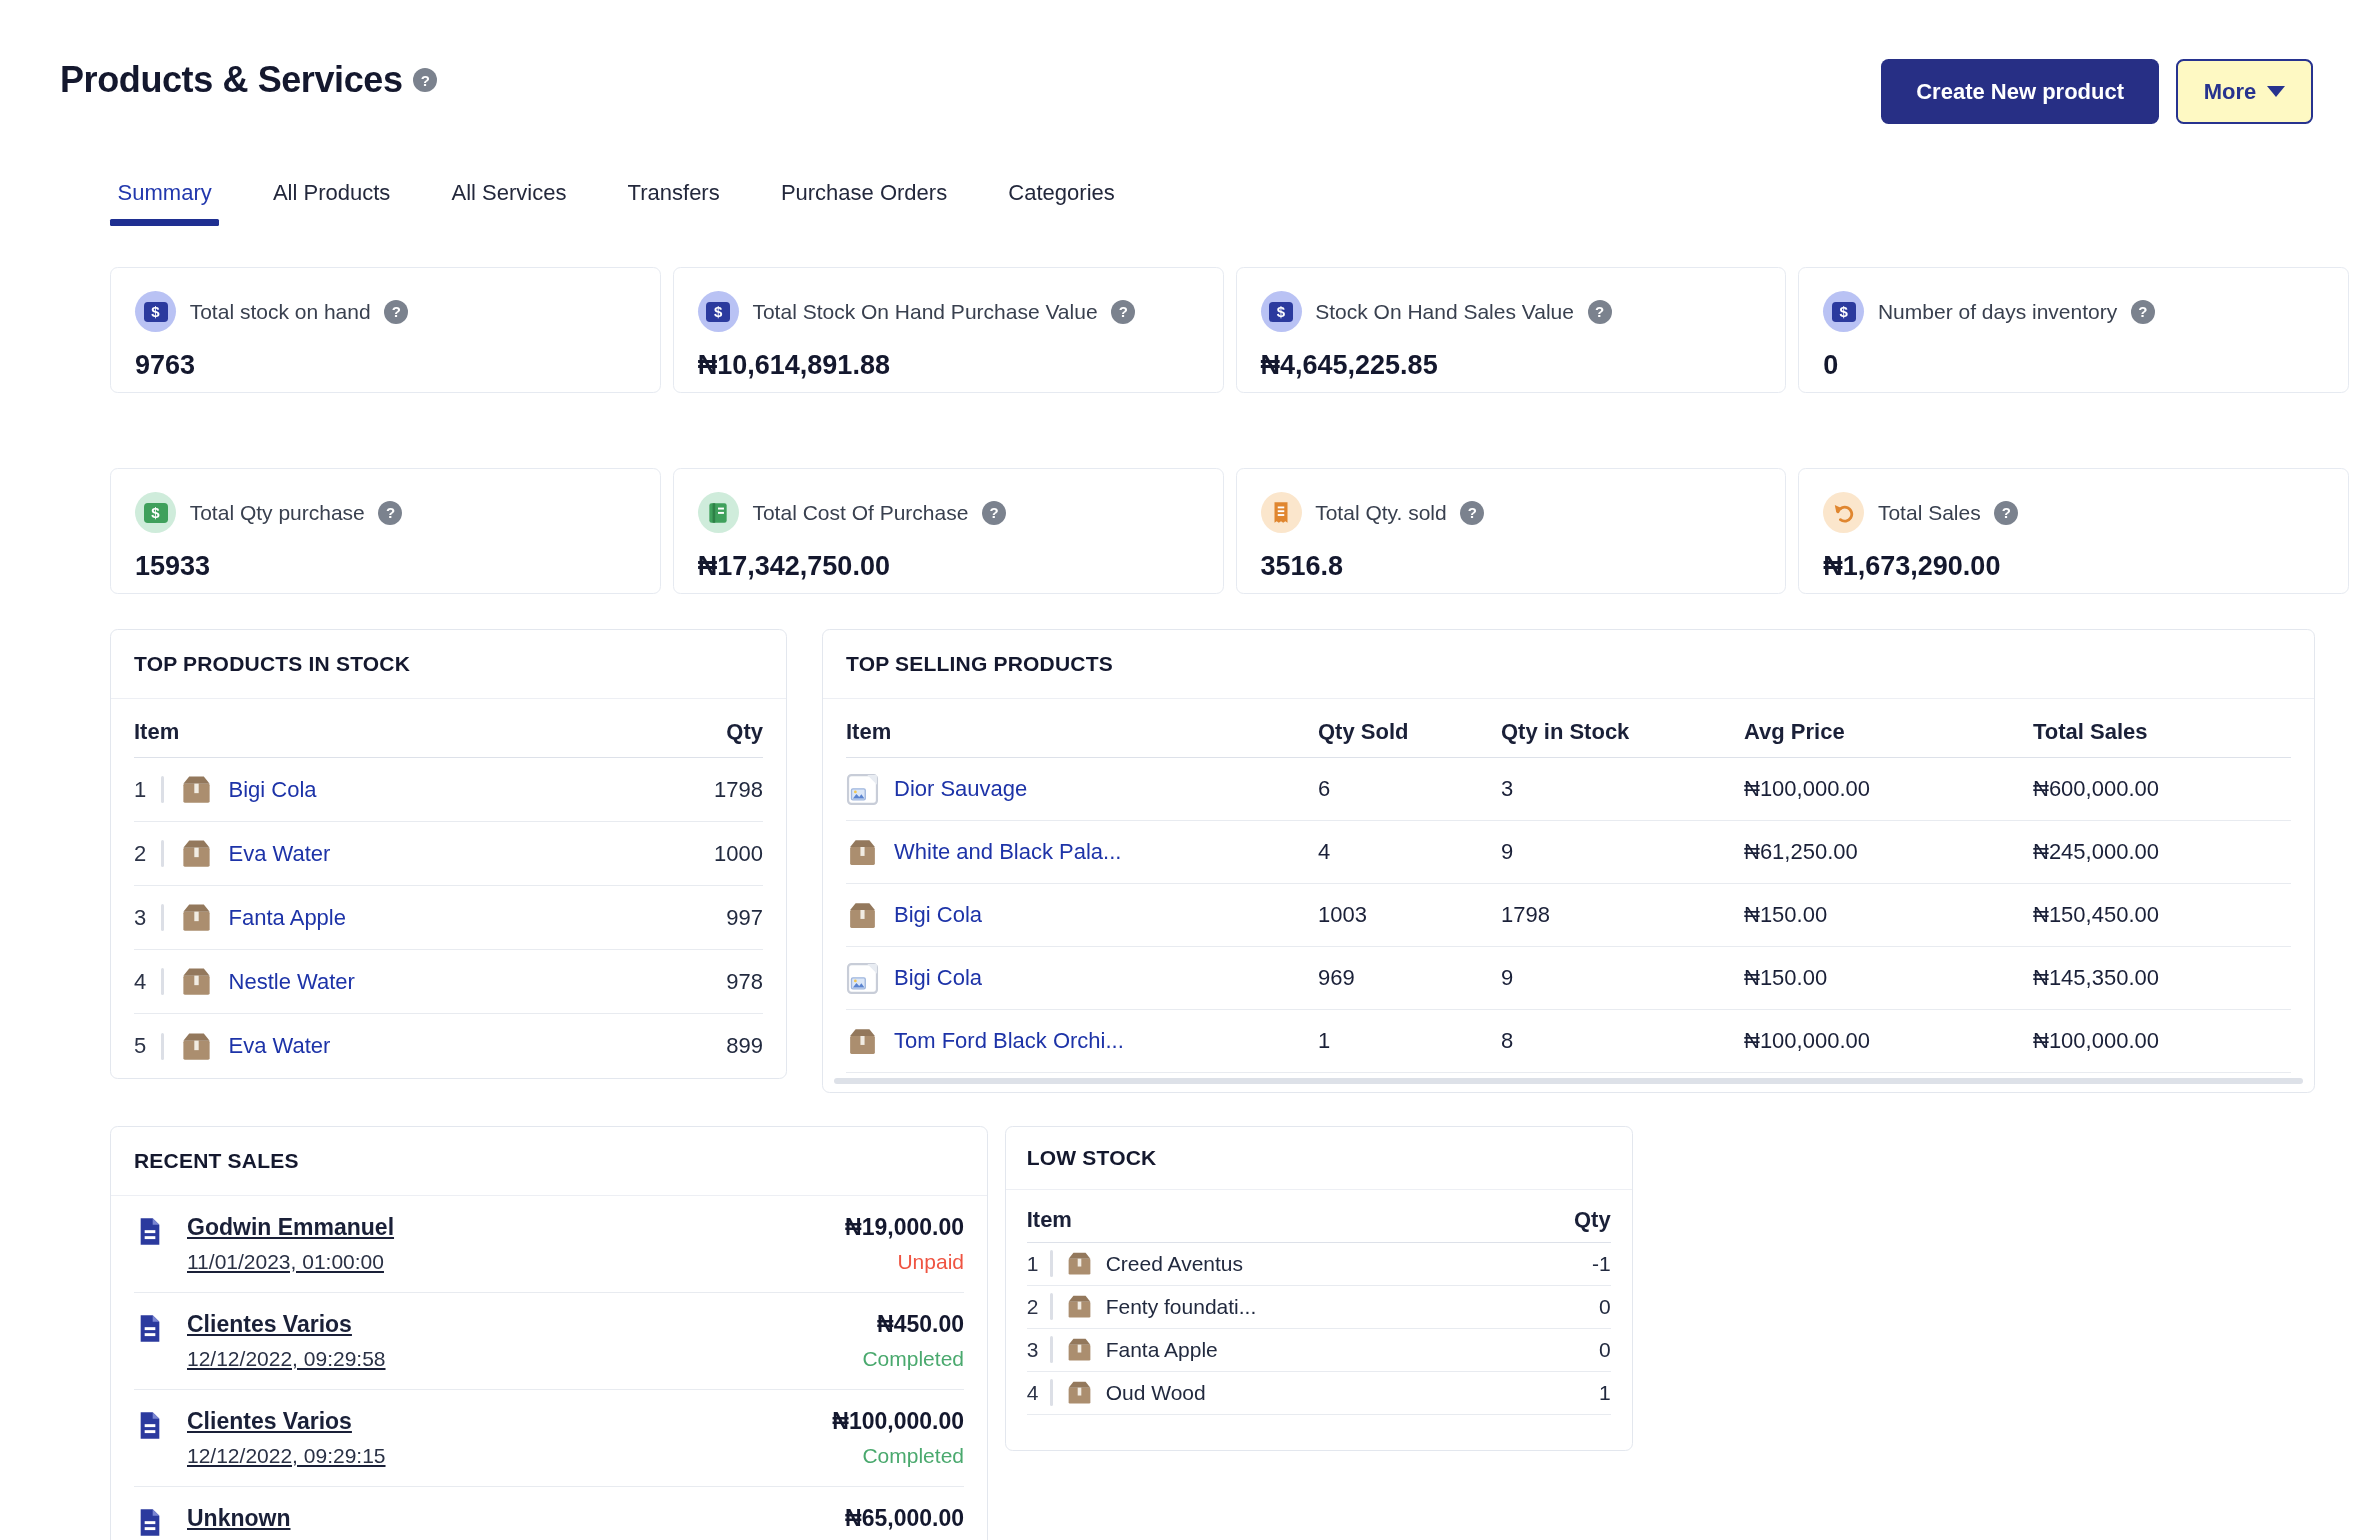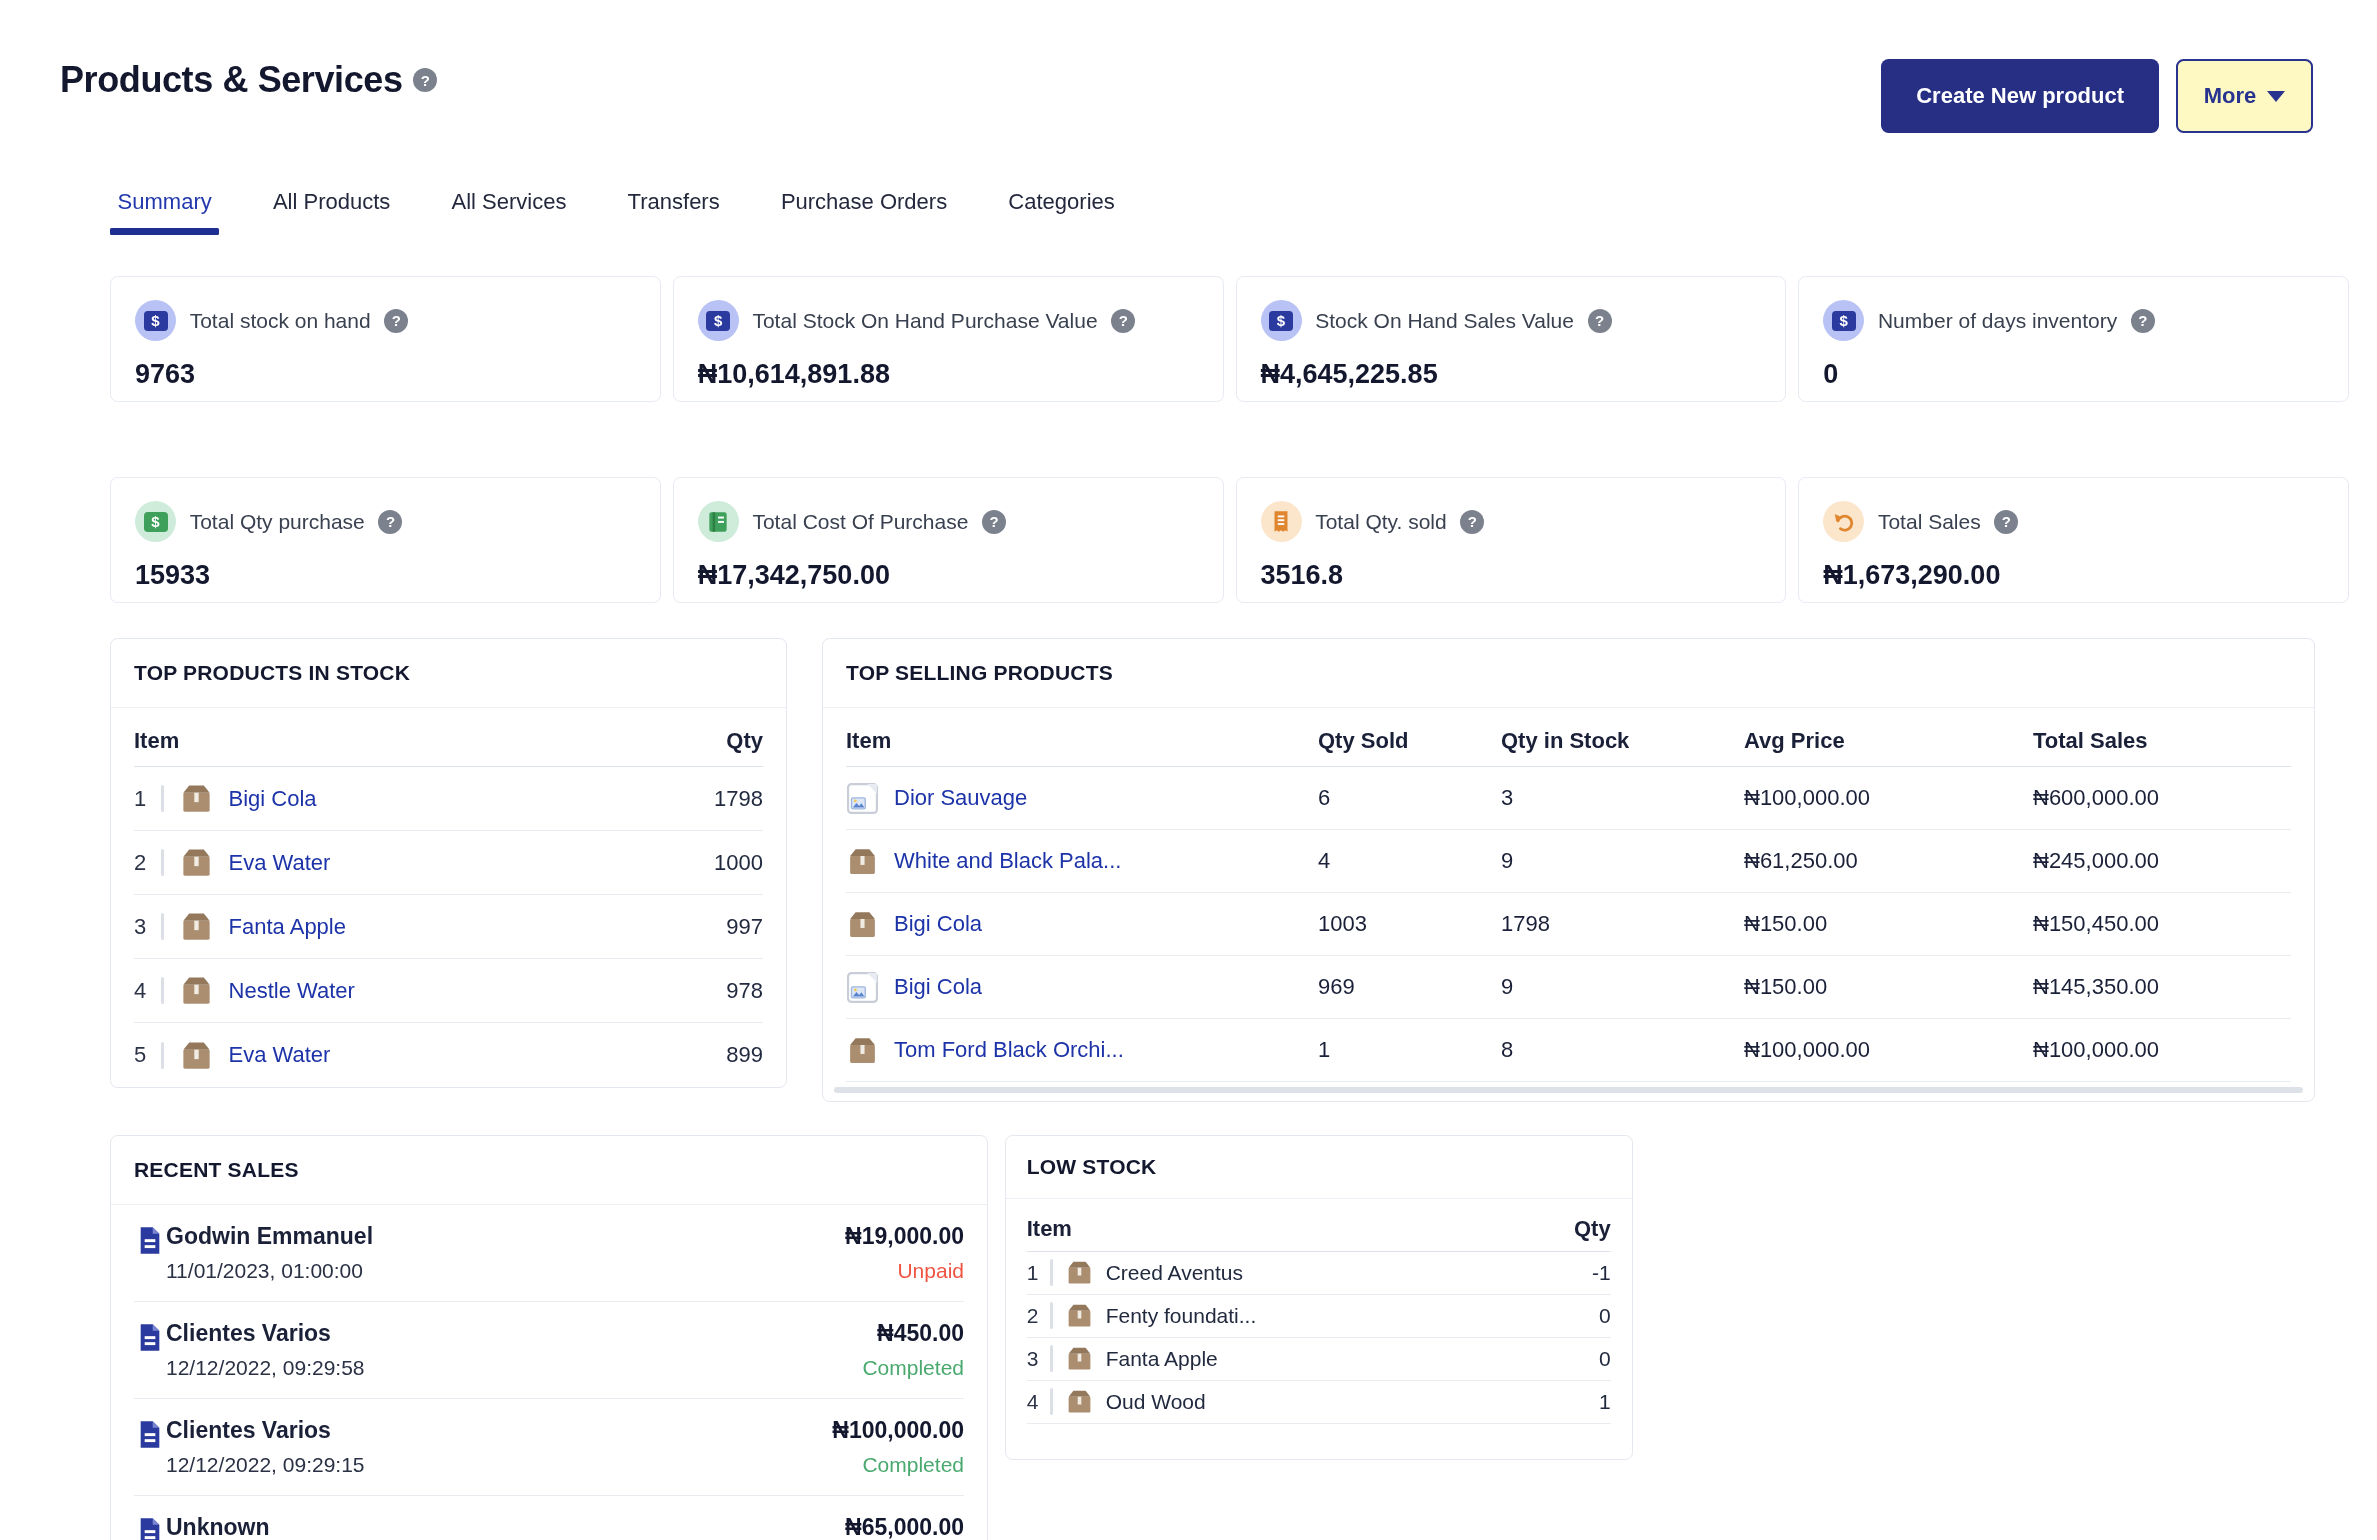--- a/index.html
+++ b/index.html
@@ -14,21 +14,21 @@
   
   .hdr { display:flex; justify-content:space-between; align-items:flex-start;
          margin-left:60px; margin-right:64px; }
   .title-wrap { display:flex; align-items:center; gap:10.7px; }
   .page-title { font-size:36px; font-weight:700; color:#14182e; letter-spacing:-0.4px; }
   .help { display:inline-flex; width:24px; height:24px; border-radius:50%;
           background:#7b828e; color:#ffffff; font-size:15px; font-weight:700;
           align-items:center; justify-content:center; flex:0 0 auto; }
   .hdr-actions { display:flex; gap:16.7px; }
   .btn { font-family:inherit; font-size:22px; font-weight:700; border-radius:7.6px;
-         height:74px; cursor:pointer; }
+         height:65px; cursor:pointer; }
   .btn-primary { background:#272f85; color:#ffffff; border:none; padding:0 35px; }
   .btn-outline { background:#fef9c3; color:#27338f; border:2.3px solid #27338f;
                  padding:0 26px; display:flex; align-items:center; gap:10.7px; }
   .chev { width:0; height:0; border-left:9px solid transparent; border-right:9px solid transparent;
           border-top:11.4px solid #27338f; display:inline-block; }
 
   
   .tabs { display:flex; gap:46px; margin:56px 0 0 110px; }
   .tab { font-size:22px; color:#23283c; padding:0 7.6px 20px; cursor:pointer; position:relative; }
   .tab.active { color:#2238ad; font-weight:400; }
@@ -84,21 +84,21 @@
   .g-row { height:63px; border-bottom:1.5px solid #e8ebf0; cursor:pointer; }
   .g-row:last-child { border-bottom:none; }
   .g-item { display:flex; align-items:center; gap:15px; overflow:hidden; white-space:nowrap; }
   .scroll-track { height:6.8px; background:#dde1e8; border-radius:6px; margin:4.6px 10.7px 7.6px; }
 
   
   .p-recent { width:878px; min-height:425px; }
   .sale-row { display:flex; justify-content:space-between; margin:0 23px;
               padding:18px 0; border-bottom:1.5px solid #e8ebf0; cursor:pointer; }
   .sale-row:last-child { border-bottom:1.5px solid #e8ebf0; }
-  .sale-left { display:flex; gap:0; }
+  .sale-left { display:flex; gap:21px;text-decoration:underline; }
   .sale-name { font-weight:700; font-size:23px; color:#1a2038; }
   .sale-date { font-size:21px; color:#2a3145; margin-top:9px; }
   .sale-right { text-align:right; }
   .sale-amount { font-weight:700; font-size:23px; color:#14182e; }
   .status { font-size:21px; margin-top:9px; }
   .status-unpaid { color:#ef5442; }
   .status-completed { color:#4aa96e; }
 
   
   .p-low { width:628px; min-height:320px; padding-bottom:35px; }

